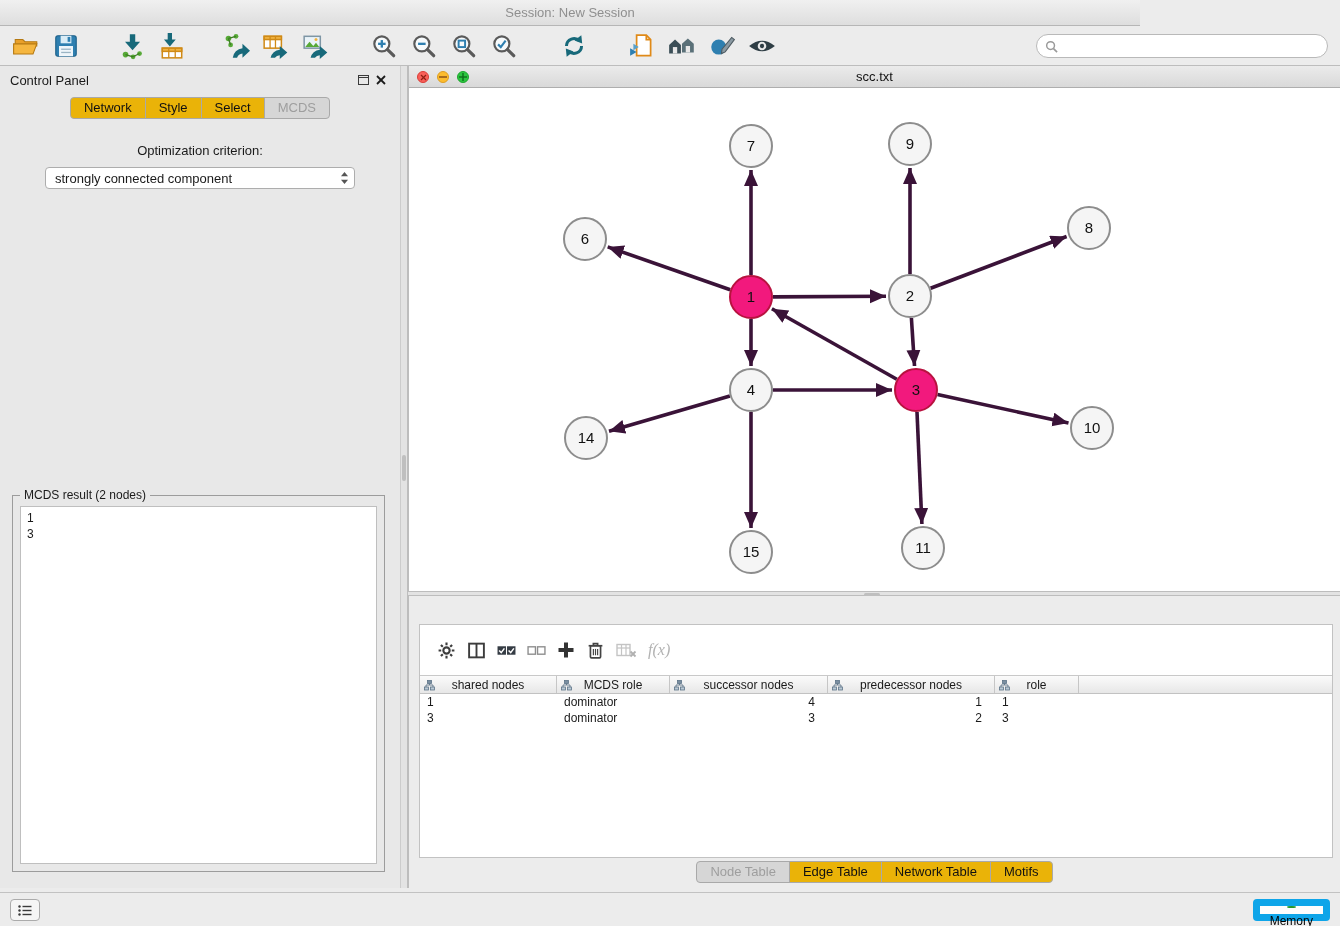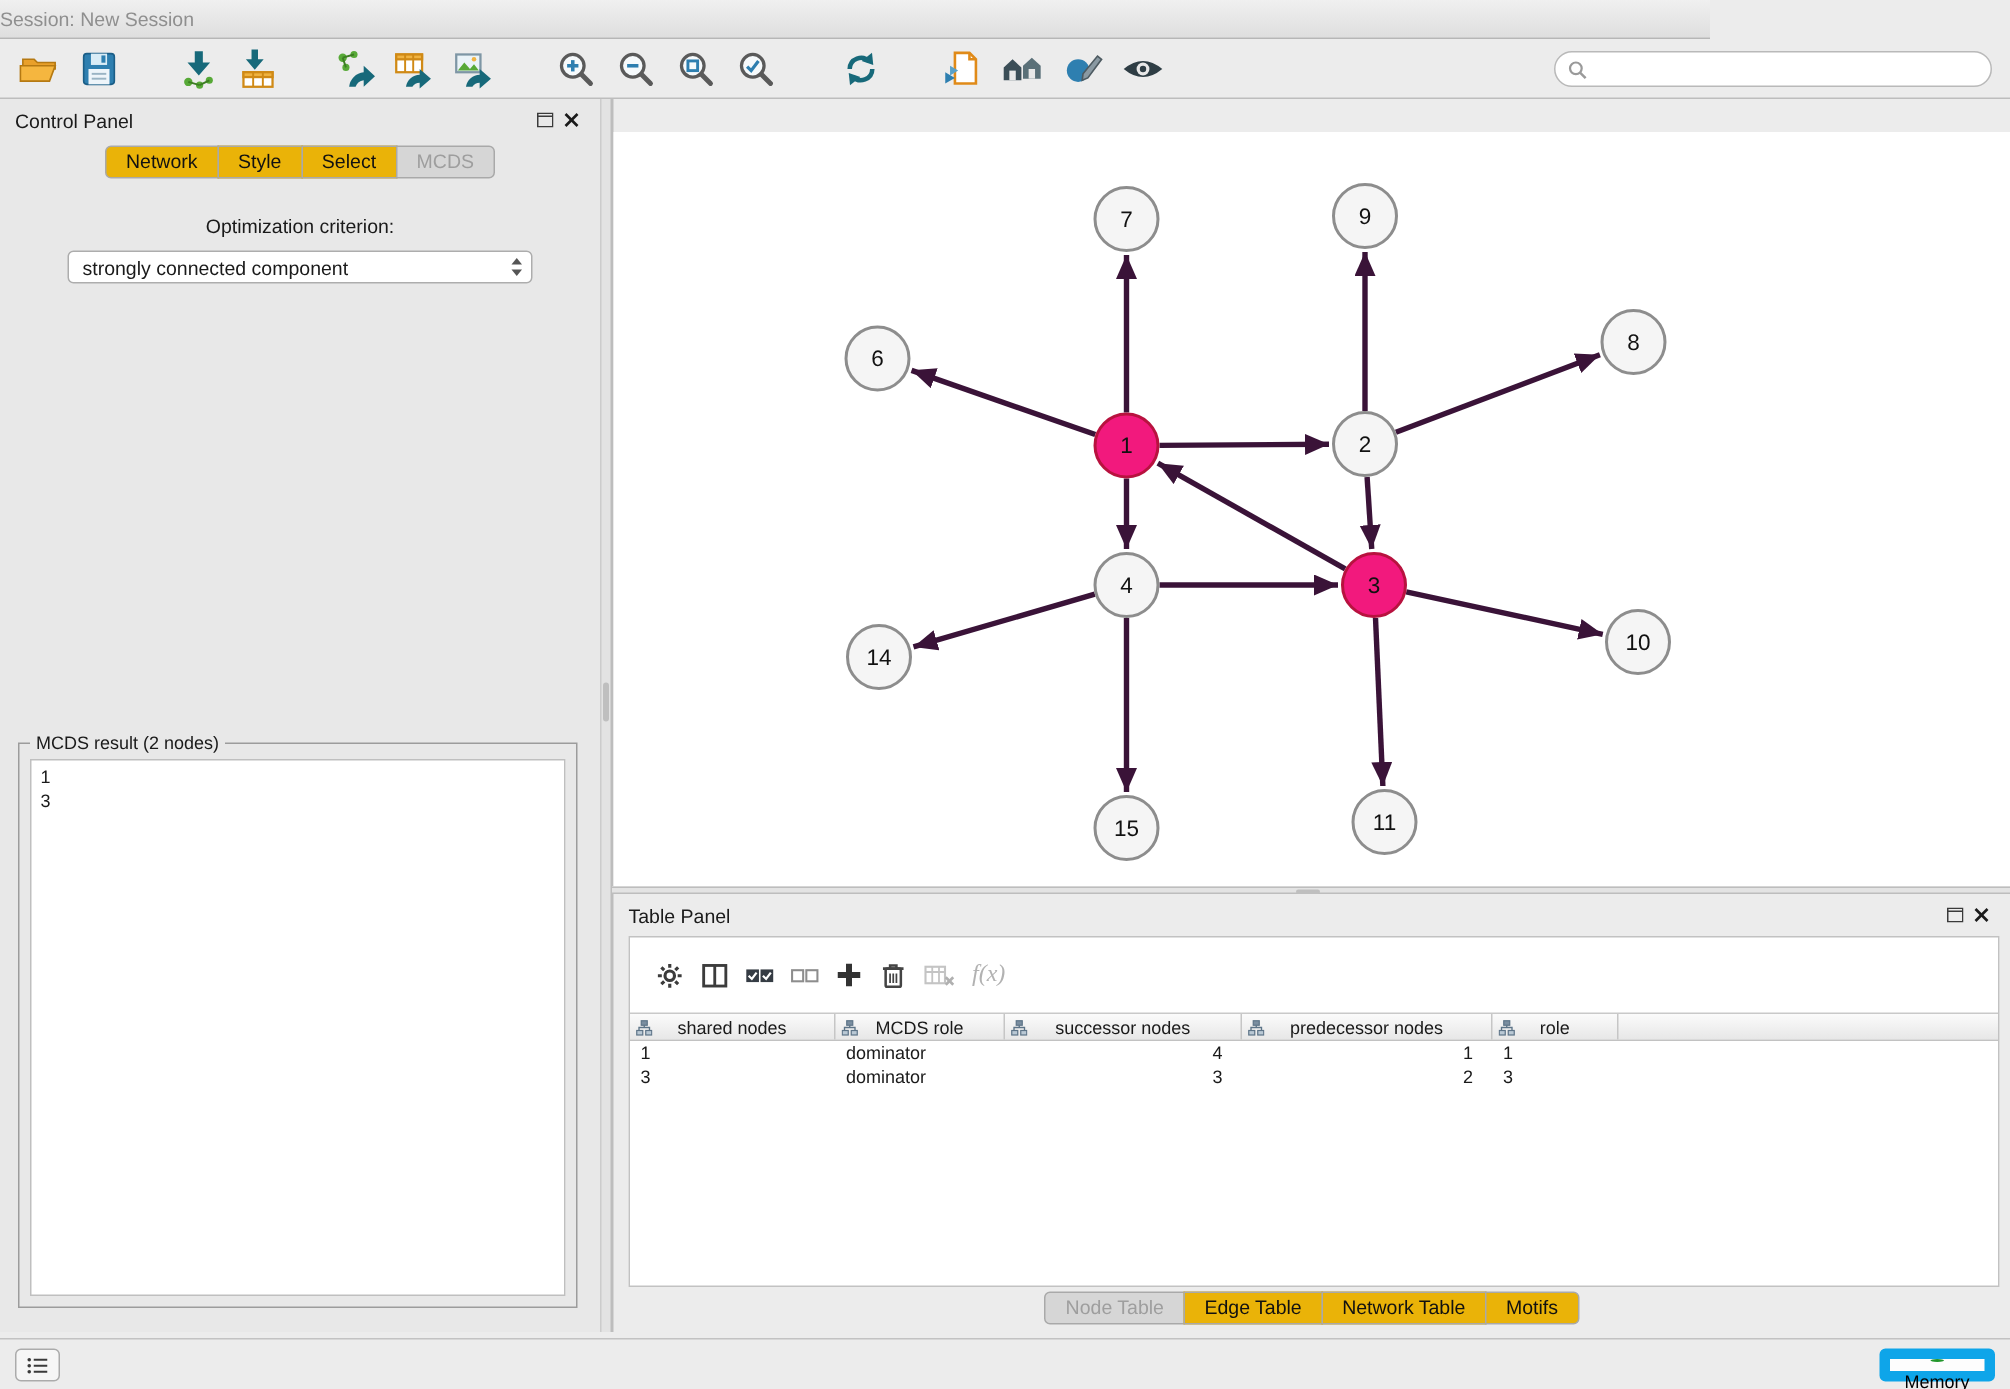--- a/index.html
+++ b/index.html
@@ -2,21 +2,21 @@
 <html><head>
 <meta charset="utf-8">
 <style>
   * { margin:0; padding:0; box-sizing:border-box; }
   html,body { width:1340px; height:926px; }
   body { font-family:"Liberation Sans", sans-serif; background:#ececec; position:relative; overflow:hidden; color:#1a1a1a; }
 
   
   .titlebar { position:absolute; left:0; top:0; width:1140px; height:26px;
     background:linear-gradient(#f0f0f0,#dedede); border-bottom:1px solid #b6b6b6;
-    line-height:26px; font-size:13px; color:#8f8f8f; }
+    text-align:center; line-height:26px; font-size:13px; color:#8f8f8f; }
 
   .main-toolbar { position:absolute; left:0; top:26px; width:1340px; height:40px;
     background:#ececec; border-bottom:1px solid #bdbdbd; display:flex; align-items:center; }
   .tb-group { display:flex; align-items:center; }
   .tb-btn { width:40px; height:34px; display:flex; align-items:center; justify-content:center; background:transparent; border:none; }
   .search-box { position:absolute; right:12px; top:8px; width:292px; height:24px; background:#fff;
     border:1px solid #b9b9b9; border-radius:12px; display:flex; align-items:center; padding:0 8px; }
   .search-box input { border:none; outline:none; flex:1; font-size:13px; font-family:"Liberation Sans",sans-serif; background:transparent; margin-left:5px; }
 
   
@@ -293,20 +293,42 @@
         <div>3</div>
       </div>
   </div>
 </div>
 
 <div class="v-splitter">
     <div class="handle"></div>
   </div>
 
 <div class="network-window">
+  <div class="net-titlebar">
+    <div class="traffic">
+      <span class="light red">
+        <svg width="7" height="7">
+            <line x1="1" y1="1" x2="6" y2="6" stroke="#8e1f14" stroke-width="1.3"></line>
+            <line x1="6" y1="1" x2="1" y2="6" stroke="#8e1f14" stroke-width="1.3"></line>
+          </svg>
+      </span>
+      <span class="light yellow">
+        <svg width="8" height="2">
+            <line x1="0" y1="1" x2="8" y2="1" stroke="#93591b" stroke-width="1.6"></line>
+          </svg>
+      </span>
+      <span class="light green">
+        <svg width="8" height="8">
+            <line x1="0" y1="4" x2="8" y2="4" stroke="#0e6e1b" stroke-width="1.4"></line>
+            <line x1="4" y1="0" x2="4" y2="8" stroke="#0e6e1b" stroke-width="1.4"></line>
+          </svg>
+      </span>
+    </div>
+    <span>scc.txt</span>
+  </div>
   <div class="net-canvas">
     <svg id="graph-svg" width="932" height="503" viewBox="0 0 932 503">
         <defs>
           <marker id="arrow" markerUnits="userSpaceOnUse" markerWidth="18" markerHeight="15" refX="16" refY="7" orient="auto">
             <path d="M0,0 L16,7 L0,14 Z" fill="#3a1338"></path>
           </marker>
         </defs>
         <line x1="342.0" y1="187.0" x2="342.0" y2="82.0" stroke="#3a1338" stroke-width="3.6" marker-end="url(#arrow)"></line>
         <line x1="321.2" y1="201.7" x2="198.7" y2="158.9" stroke="#3a1338" stroke-width="3.6" marker-end="url(#arrow)"></line>
         <line x1="364.0" y1="208.9" x2="477.0" y2="208.2" stroke="#3a1338" stroke-width="3.6" marker-end="url(#arrow)"></line>
@@ -370,36 +392,20 @@
         </g>
       </svg>
   </div>
 </div>
 
 <div class="h-splitter">
     <div class="handle"></div>
   </div>
 
 <div class="table-panel">
-  <div class="panel-header">
-    <span>Table Panel</span>
-    <span class="sp"></span>
-    <button class="ph-btn">
-      <svg width="11" height="10">
-        <rect x="0.5" y="0.5" width="10" height="9" fill="none" stroke="#3a3a3a"></rect>
-        <line x1="0.5" y1="2.5" x2="10.5" y2="2.5" stroke="#3a3a3a"></line>
-      </svg>
-    </button>
-    <button class="ph-btn">
-      <svg width="10" height="10">
-        <line x1="1" y1="1" x2="9" y2="9" stroke="#1a1a1a" stroke-width="1.8"></line>
-        <line x1="9" y1="1" x2="1" y2="9" stroke="#1a1a1a" stroke-width="1.8"></line>
-      </svg>
-    </button>
-  </div>
 
   <div class="tp-body">
     <div class="tp-toolbar">
       <button class="tp-tb-btn">
         <svg width="19" height="19" viewBox="0 0 18 18">
           <g stroke="#3c3c3c" stroke-width="2" fill="none">
             <circle cx="9" cy="9" r="3"></circle>
             <path d="M9 1.5 V4 M9 14 V16.5 M1.5 9 H4 M14 9 H16.5 M3.7 3.7 L5.5 5.5 M12.5 12.5 L14.3 14.3 M14.3 3.7 L12.5 5.5 M5.5 12.5 L3.7 14.3"></path>
           </g>
         </svg>

